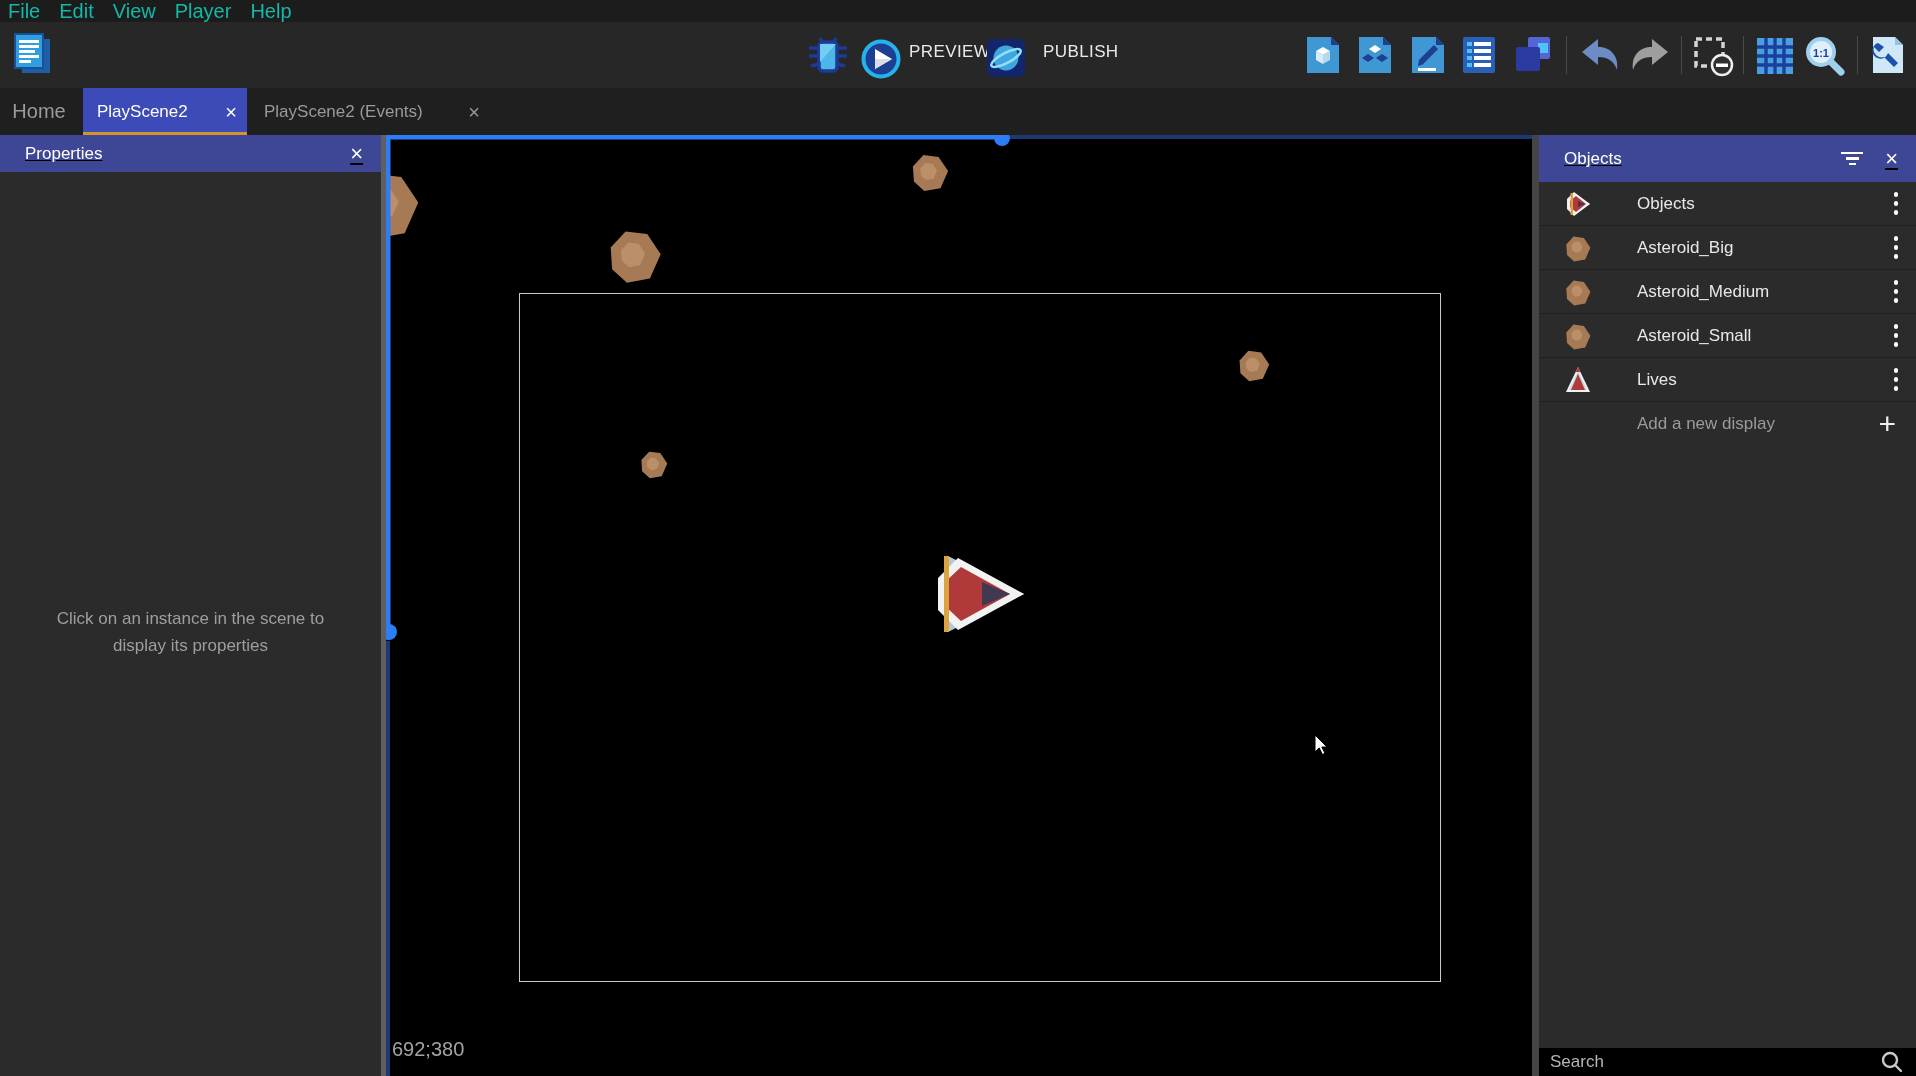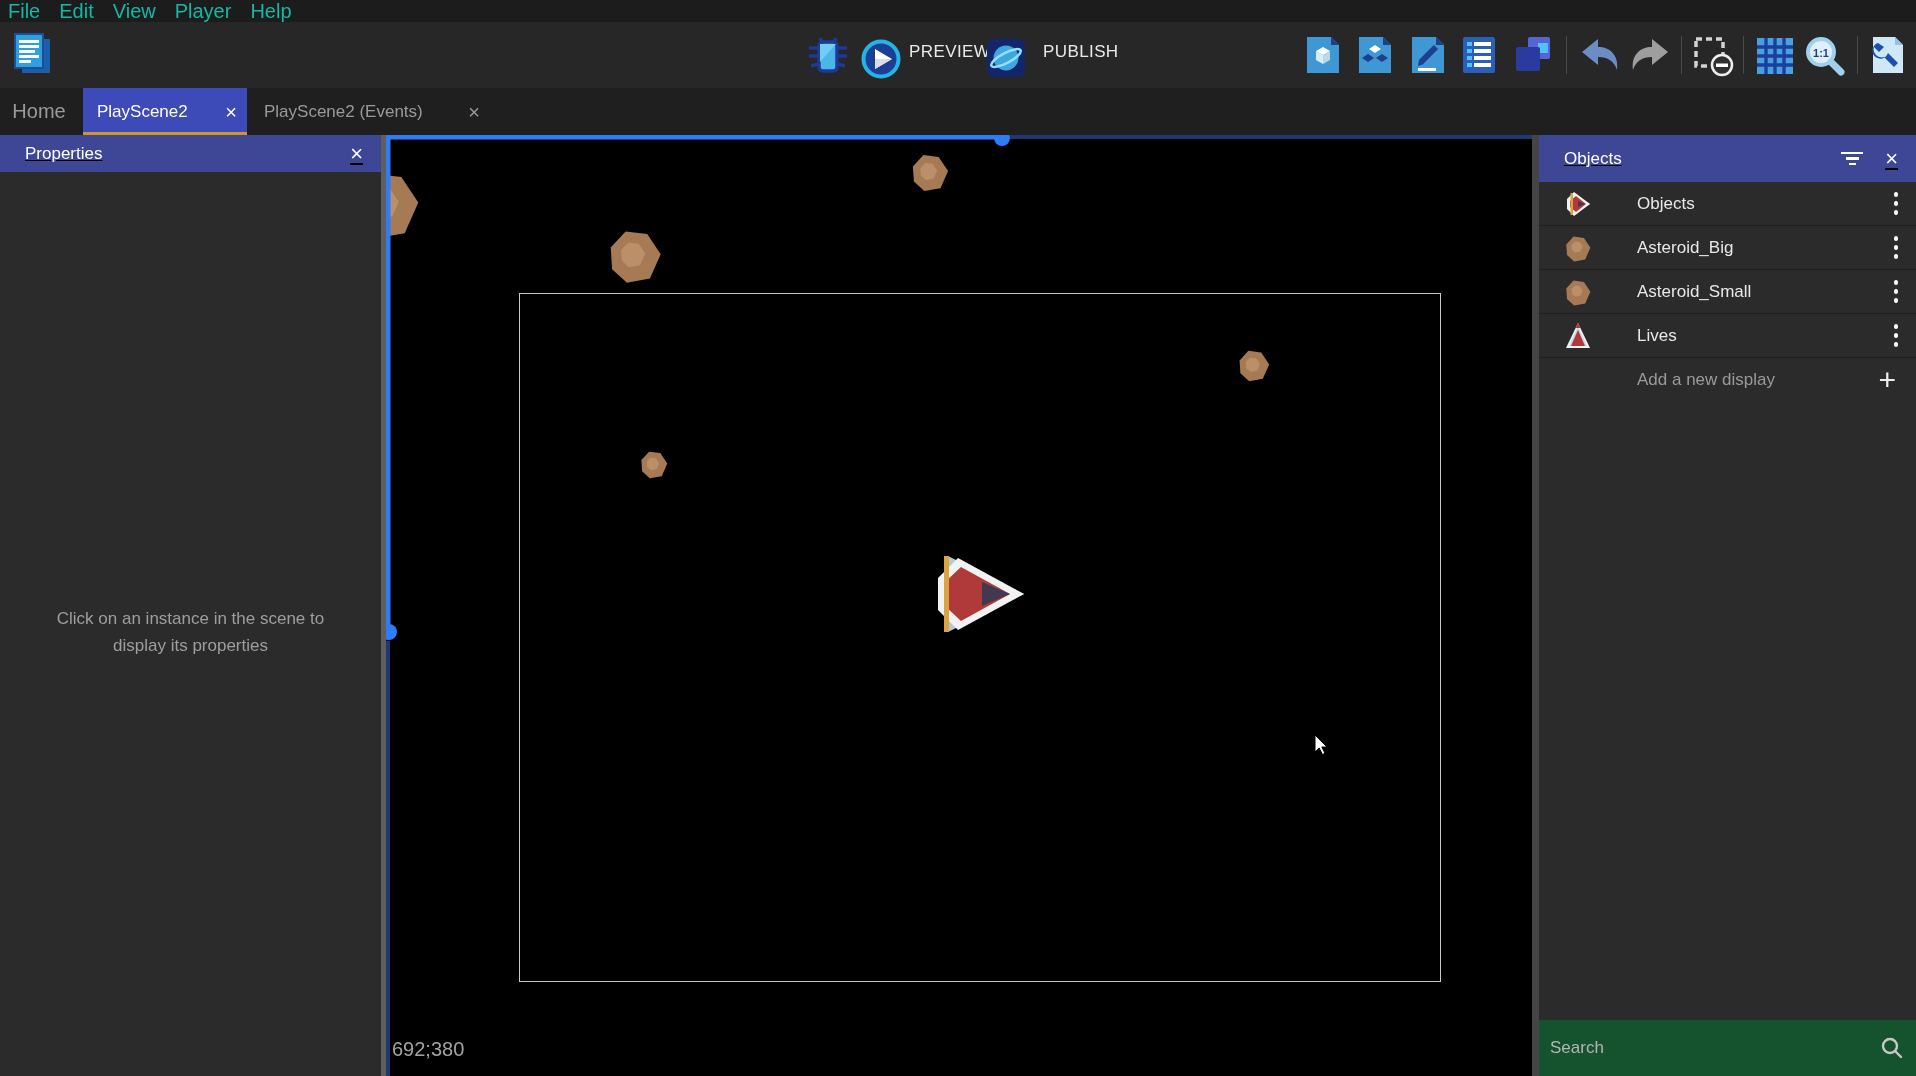--- a/index.html
+++ b/index.html
@@ -57,21 +57,21 @@
   .f1{width:22px;} .f2{width:13px;} .f3{width:7px;}
   .objects .panel-close { margin-left:0; }
   .obj-row { height:44px; display:flex; align-items:center; border-bottom:1px solid #202020; cursor:pointer; }
   .obj-icon { width:30px; height:30px; margin-left:24px; flex:none; }
   .obj-label { color:#e8e8e8; font-size:17px; margin-left:44px; }
   .dots { margin-left:auto; margin-right:18px; display:flex; flex-direction:column; cursor:pointer; }
   .dots i { width:4.5px; height:4.5px; border-radius:50%; background:#fff; margin:2.2px 0; }
   .add-row { height:44px; display:flex; align-items:center; cursor:pointer; }
   .add-label { color:#9a9a9a; font-size:17px; margin-left:98px; }
   .add-plus { margin-left:auto; margin-right:20px; color:#eeeeee; font-size:30px; font-weight:300; line-height:30px; }
-  .search-bar { position:absolute; left:0; bottom:0; width:377px; height:56px; background:#14532d;
+  .search-bar { position:absolute; left:0; bottom:0; width:377px; height:28px; background:#000000;
                 display:flex; align-items:center; }
   .search-bar input { flex:1; background:transparent; border:none; outline:none; color:#dddddd;
                       font-size:17px; padding-left:11px; font-family:"Liberation Sans",sans-serif; }
   .search-bar input::placeholder { color:#b5b5b5; }
   .search-ico { margin-right:12px; flex:none; }
 </style>
 </head>
 <body>
 
 <div class="menubar">
@@ -332,20 +332,32 @@
       <polygon points="8.6,11.9 11.9,8.3 16.7,8.9 19.7,13.4 17.3,18.8 12.2,19.7 8.9,16.7" fill="#bb8f68"></polygon>
     </svg>
     <span class="obj-label">Asteroid_Big</span>
     <div class="dots">
         <i></i>
         <i></i>
         <i></i>
       </div>
   </div>
 
+  <div class="obj-row">
+    <svg class="obj-icon" viewBox="0 0 30 30">
+      <polygon points="3.3,11.5 10.5,3.6 20.9,4.9 27.4,14.7 22.2,26.4 11.1,28.4 4.0,21.9" fill="#a57a55"></polygon>
+      <polygon points="8.6,11.9 11.9,8.3 16.7,8.9 19.7,13.4 17.3,18.8 12.2,19.7 8.9,16.7" fill="#bb8f68"></polygon>
+    </svg>
+    <span class="obj-label">Asteroid_Medium</span>
+    <div class="dots">
+        <i></i>
+        <i></i>
+        <i></i>
+      </div>
+  </div>
 
   <div class="obj-row">
     <svg class="obj-icon" viewBox="0 0 30 30">
       <polygon points="3.3,11.5 10.5,3.6 20.9,4.9 27.4,14.7 22.2,26.4 11.1,28.4 4.0,21.9" fill="#a57a55"></polygon>
       <polygon points="8.6,11.9 11.9,8.3 16.7,8.9 19.7,13.4 17.3,18.8 12.2,19.7 8.9,16.7" fill="#bb8f68"></polygon>
     </svg>
     <span class="obj-label">Asteroid_Small</span>
     <div class="dots">
         <i></i>
         <i></i>

